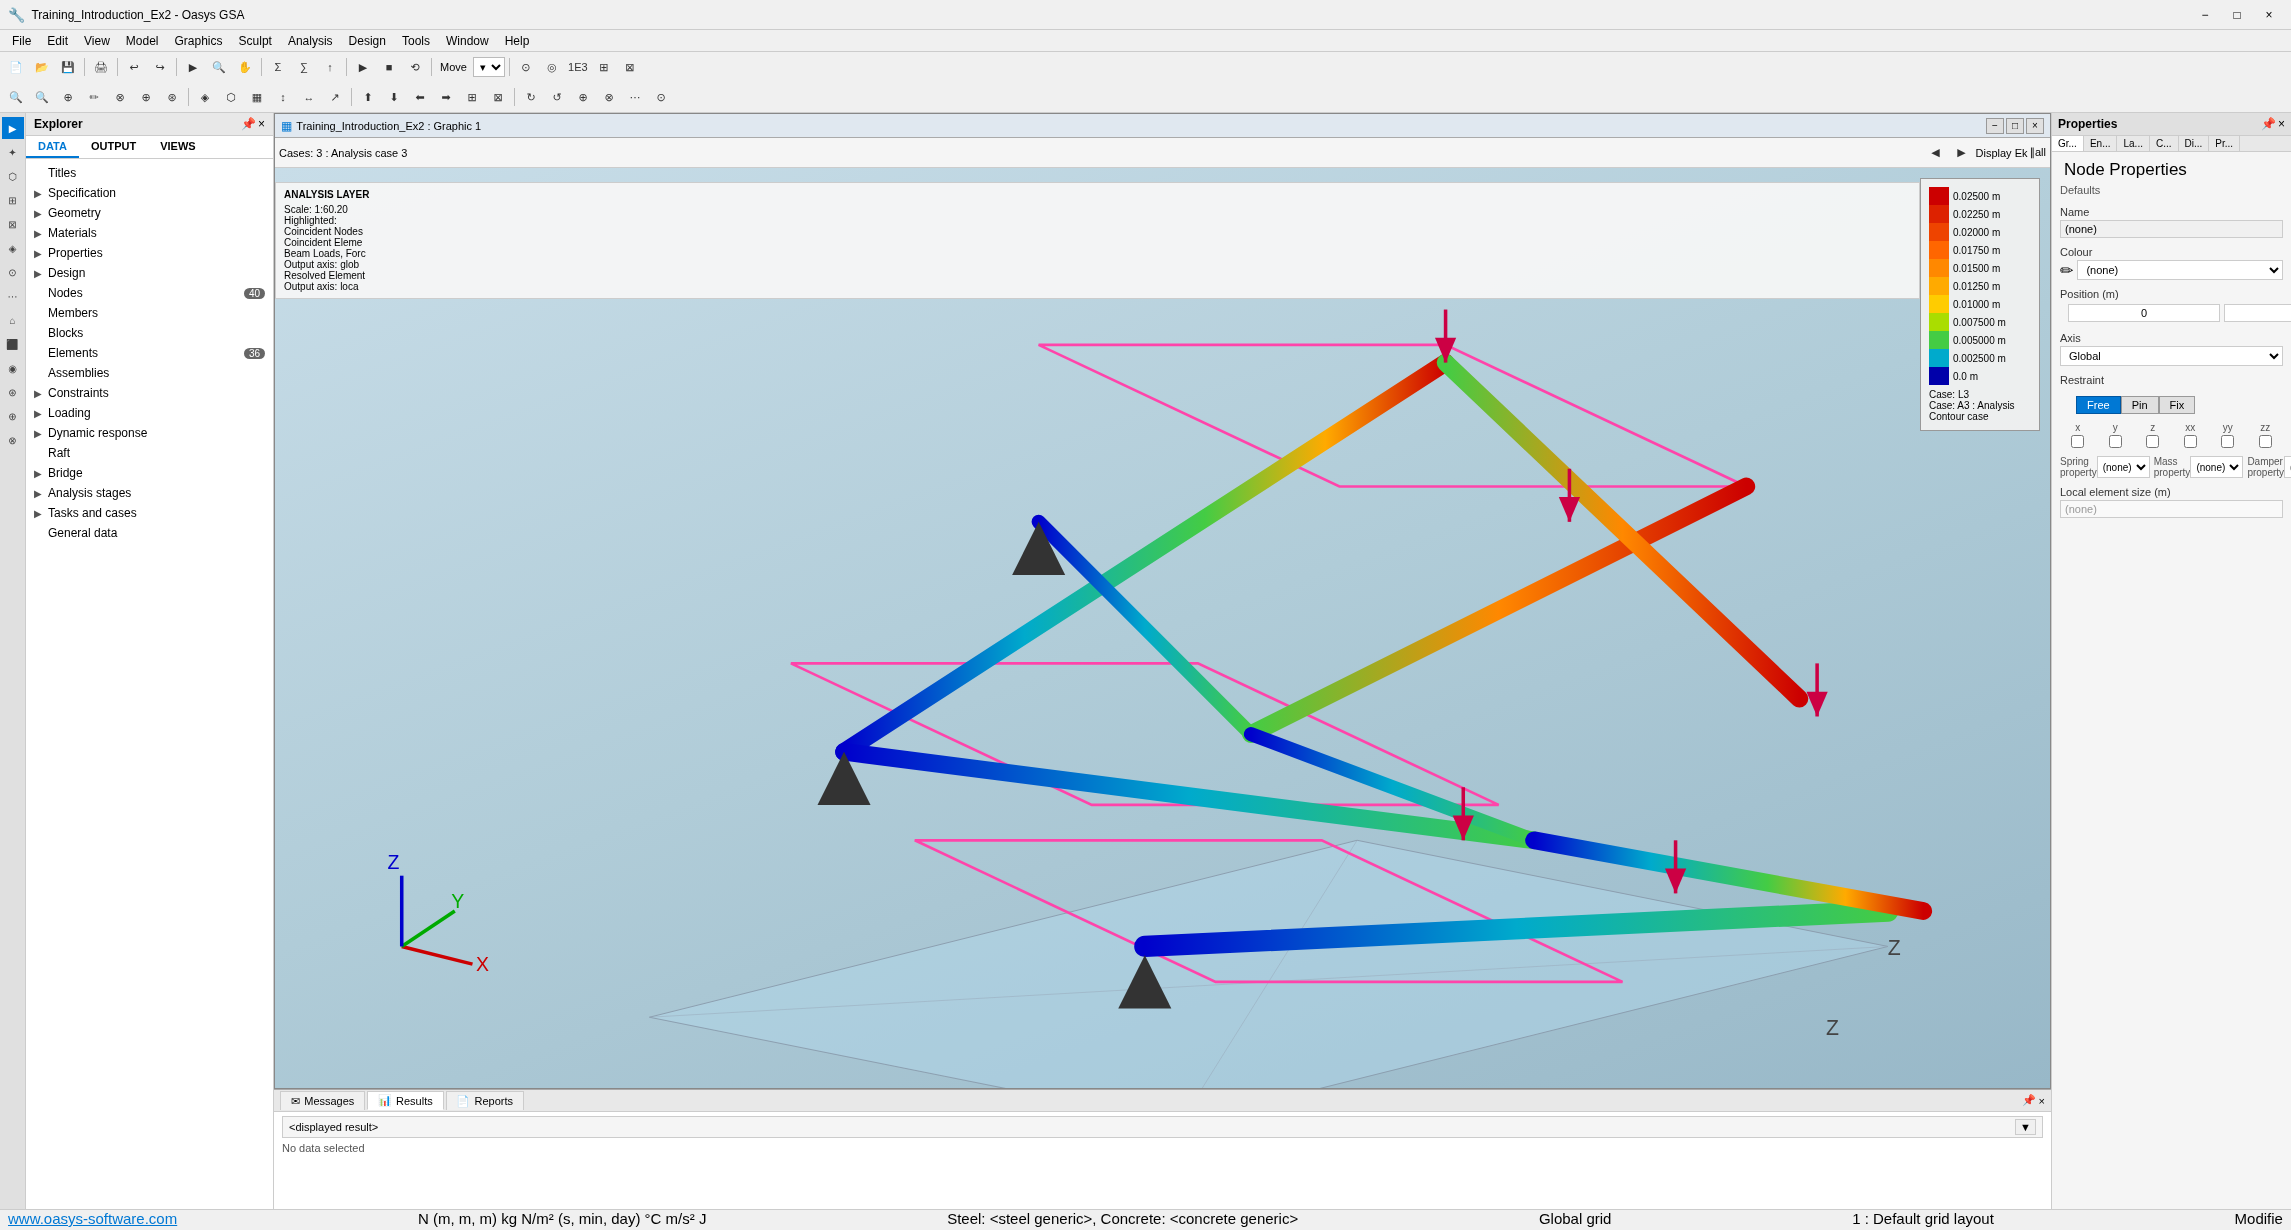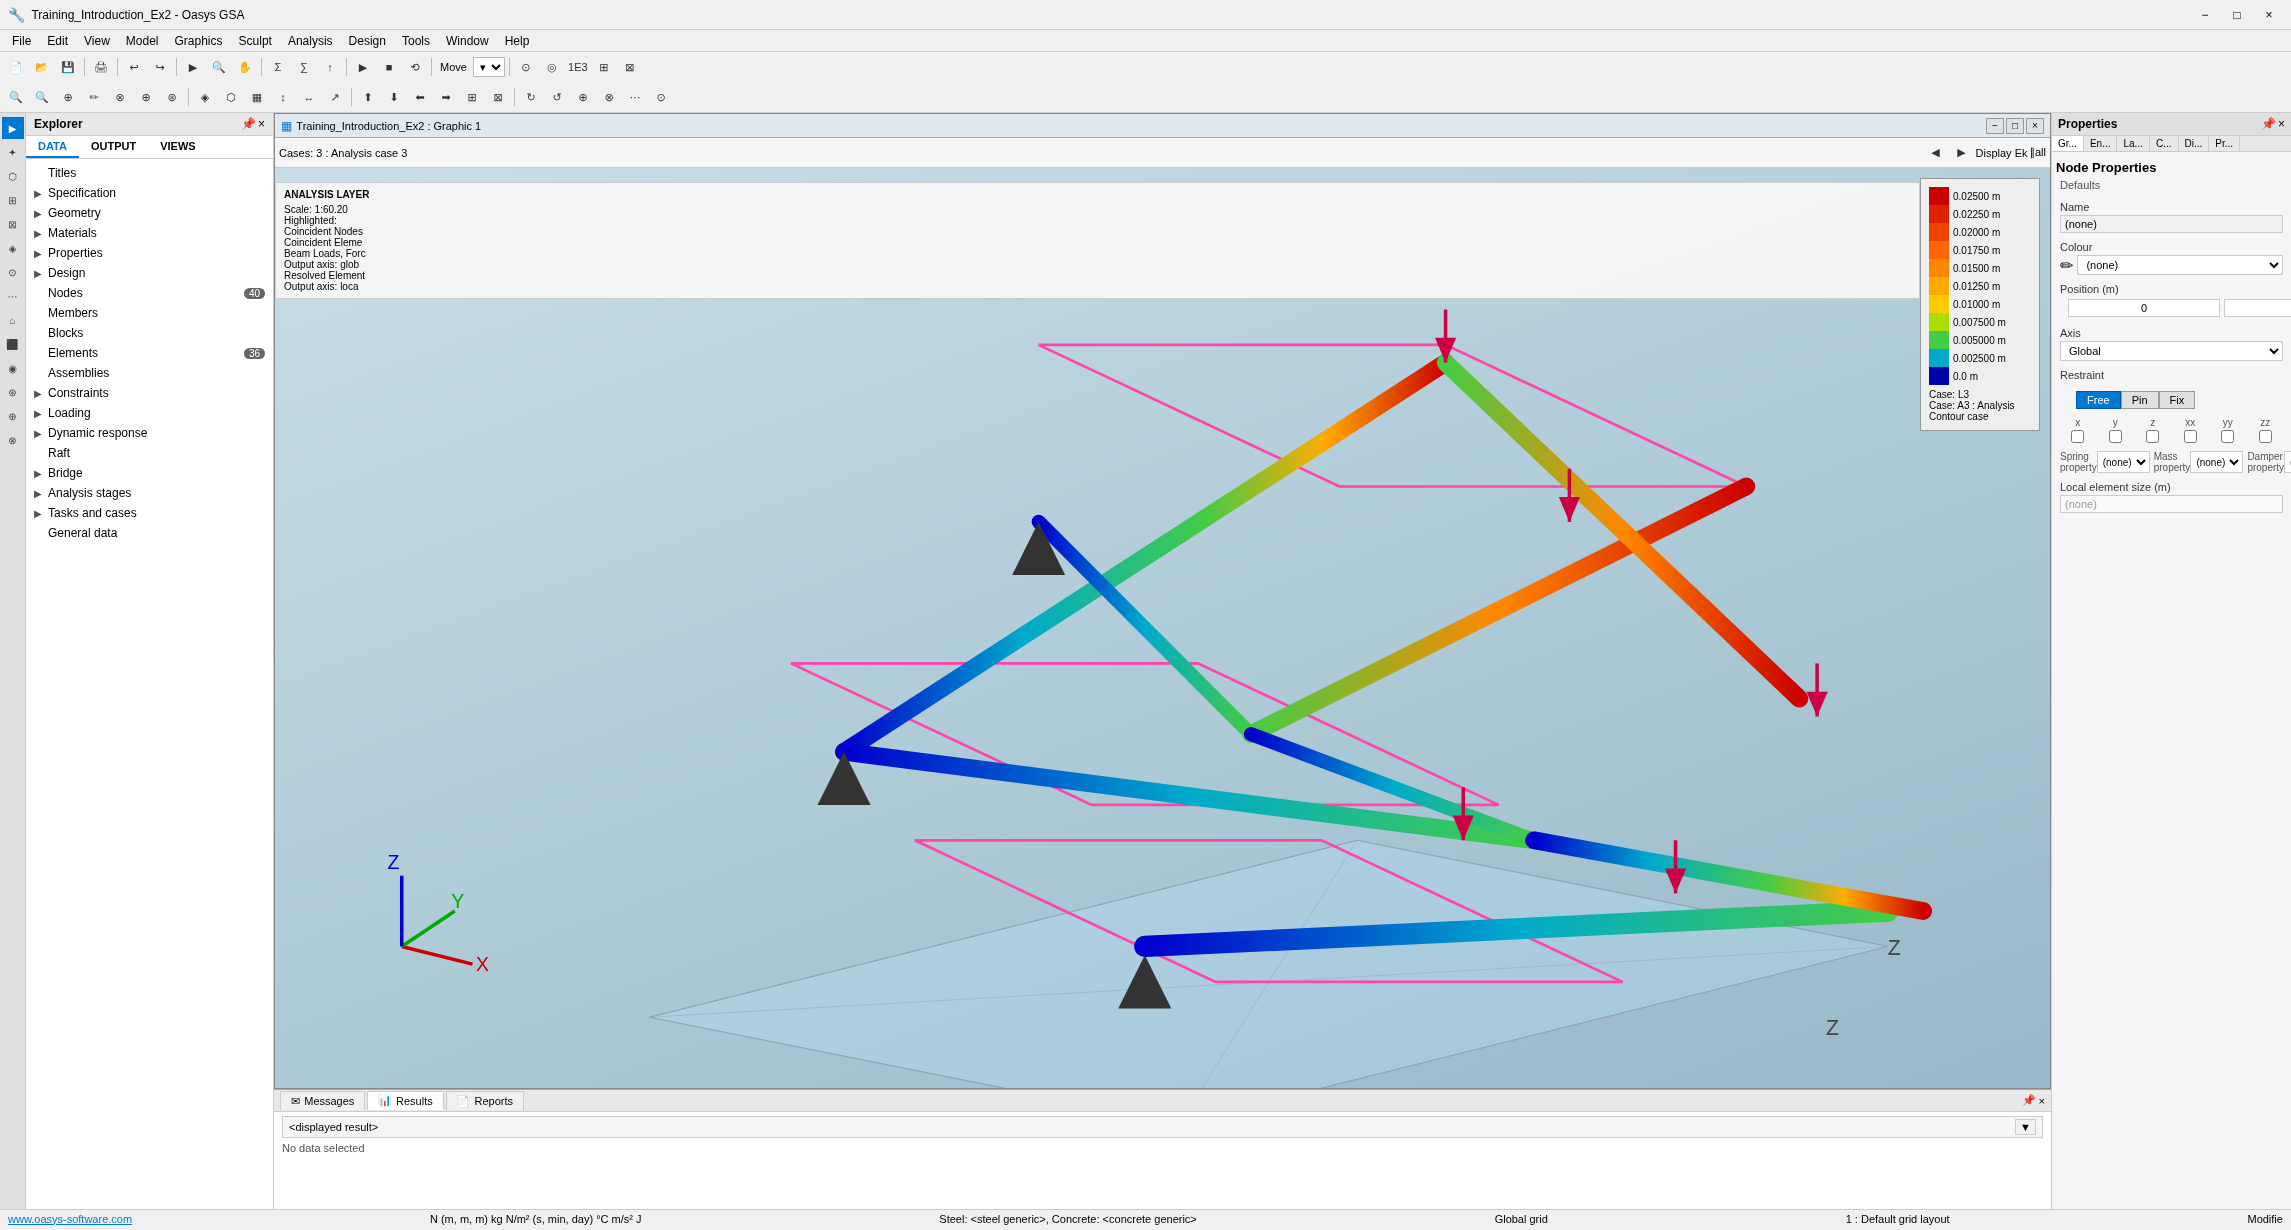--- a/index.html
+++ b/index.html
@@ -126,21 +126,21 @@
     .results-tab.active { background: white; border-bottom: 1px solid white; }
     .results-content { padding: 4px 8px; font-size: 11px; }
     .results-display-row {
       display: flex; align-items: center; background: #f5f5f5;
       border: 1px solid #ccc; padding: 2px 6px; margin-bottom: 4px;
     }
 
     
     .status-bar {
       display: flex; align-items: center; background: #f0f0f0;
-      border-top: 1px solid #ccc; height: 18px; padding: 0 8px; font-size: 11px;
+      border-top: 1px solid #ccc; height: 18px; padding: 0 8px; font-size: 15px;
       justify-content: space-between;
     }
 
     
     .properties-panel {
       width: 240px; min-width: 240px; background: #f5f5f5;
       border-left: 1px solid #ccc; display: flex; flex-direction: column;
       overflow-y: auto;
     }
     .props-header {
@@ -151,21 +151,21 @@
     .props-tabs {
       display: flex; border-bottom: 1px solid #ccc; background: #e8e8e8;
       font-size: 10px; overflow: hidden;
     }
     .props-tab {
       padding: 2px 6px; cursor: pointer; border-right: 1px solid #ccc;
       white-space: nowrap; overflow: hidden; text-overflow: ellipsis;
     }
     .props-tab.active { background: white; }
     .props-section-title {
-      font-size: 13px; font-weight: bold; padding: 8px 4px 4px;
+      font-size: 17px; font-weight: normal; padding: 8px 12px 4px;
     }
     .props-subtitle { font-size: 11px; color: #555; padding: 0 8px 6px; }
     .props-field { padding: 4px 8px; }
     .props-label { font-size: 11px; color: #333; margin-bottom: 2px; }
     .props-input {
       width: 100%; border: 1px solid #ccc; padding: 2px 4px;
       font-size: 11px; background: white;
     }
     .props-input.readonly { background: #f0f0f0; }
     .props-coord-row { display: flex; gap: 4px; padding: 2px 8px; }

